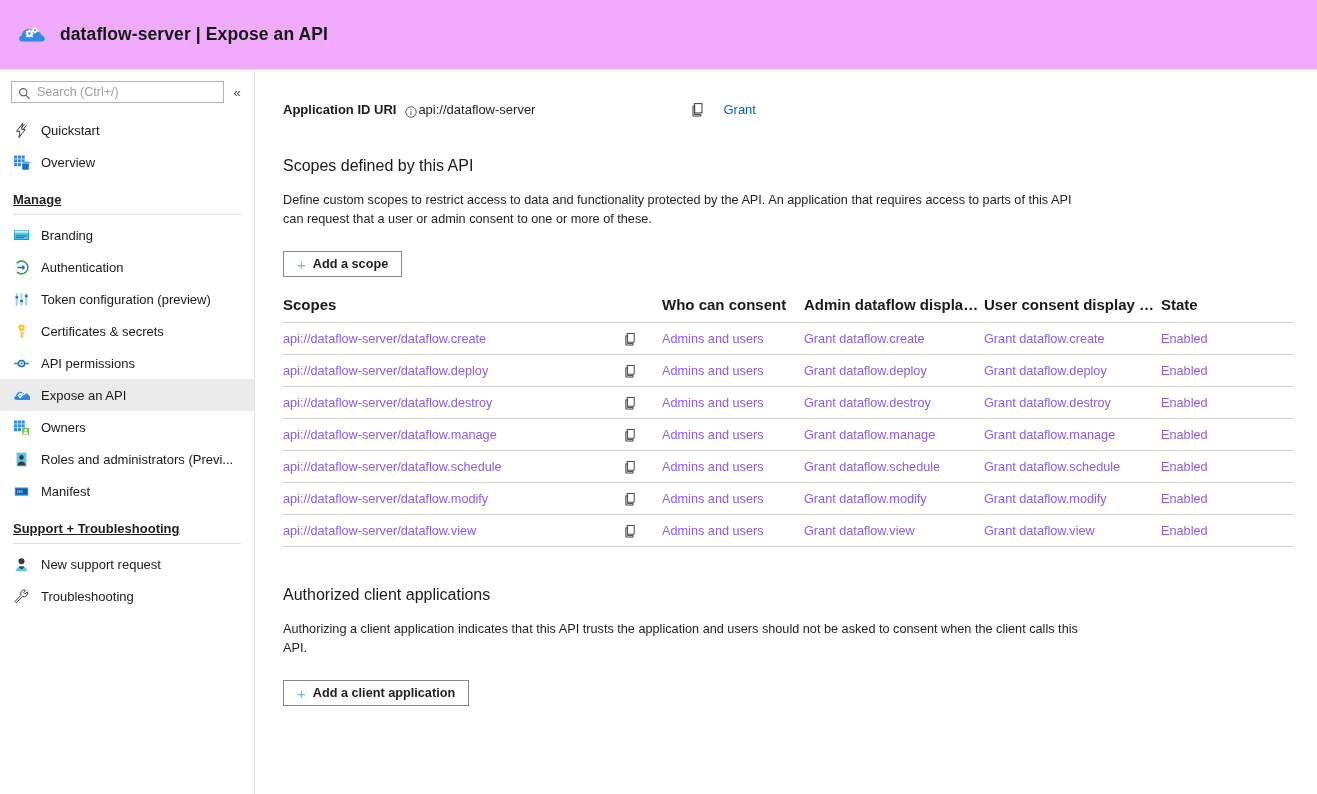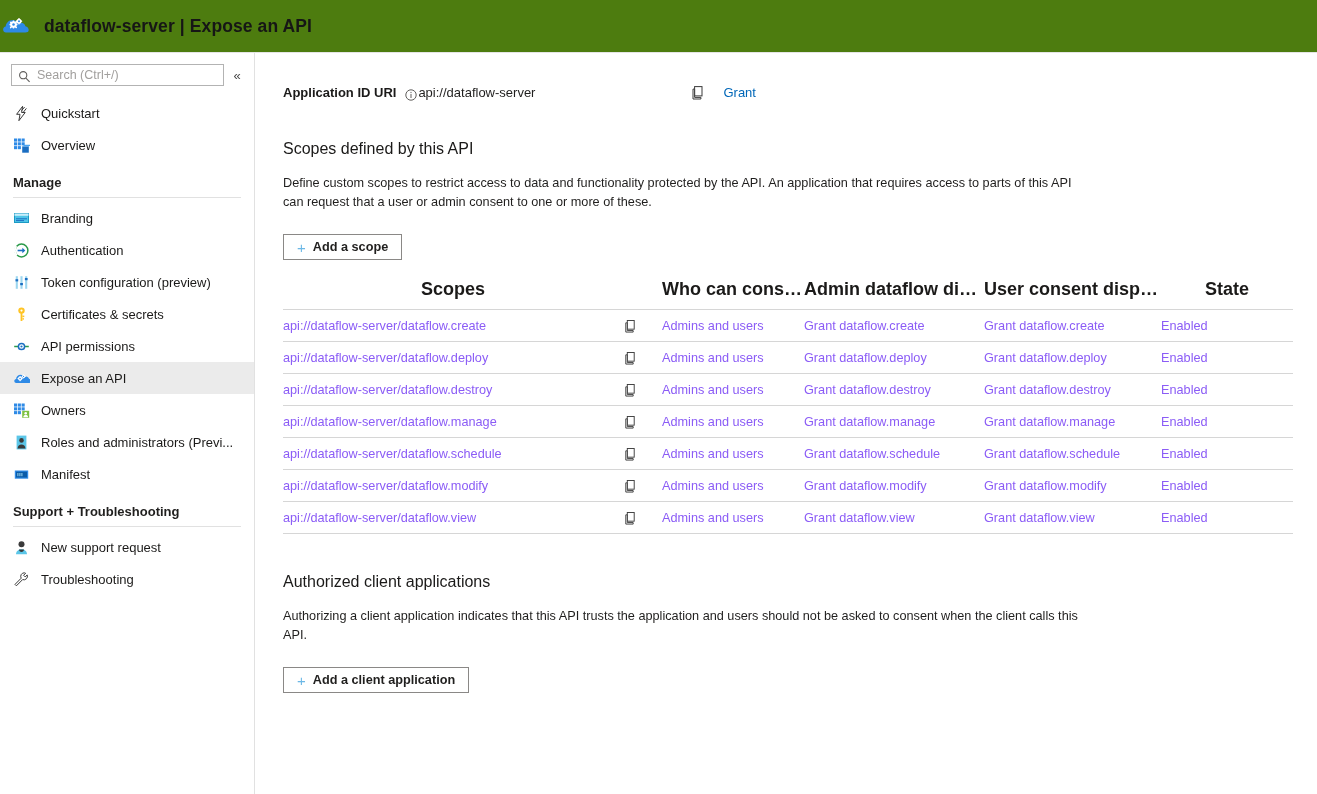--- a/index.html
+++ b/index.html
@@ -7,26 +7,26 @@
     margin: 0; padding: 0;
     width: 1317px; height: 794px;
     background: #ffffff;
     font-family: "Liberation Sans", sans-serif;
     color: #201f1e;
     overflow: hidden;
   }
 
   
   #app-header {
-    height: 53px;
+    height: 70px;
     display: flex;
     align-items: center;
-    padding-left: 2px;
+    padding-left: 18px;
     border-bottom: 1px solid #e5e5e5;
-    background: #4d7c0f;
+    background: #f0abfc;
   }
   #app-icon { width: 30px; height: 30px; flex: 0 0 30px; margin-right: 12px; }
   #header-title {
     font-size: 17.5px;
     font-weight: bold;
     color: #161616;
     letter-spacing: .1px;
     white-space: pre;
   }
 
@@ -80,20 +80,21 @@
   }
   .nav-item.selected { background: #ebebeb; }
   .nav-item .ic { width: 17px; height: 17px; flex: 0 0 17px; margin-right: 11px; }
   .nav-item .lbl { white-space: nowrap; overflow: hidden; text-overflow: ellipsis; }
 
   .nav-section {
     padding: 14px 13px 3px 13px;
     font-size: 13px;
     font-weight: bold;
     color: #201f1e;
+    text-decoration: underline;
   }
   .nav-rule {
     height: 1px; background: #e1e1e1;
     margin: 4px 13px 4px 13px;
   }
 
   
   #main {
     flex: 1 1 auto;
     padding: 0 0 0 28px;
@@ -146,22 +147,22 @@
     font-size: 12.7px;
     font-weight: bold;
     color: #201f1e;
     cursor: pointer;
   }
   .az-btn .plus { color: #6cb8e6; font-size: 15px; font-weight: normal; margin-right: 7px; line-height: 1; }
 
   
   table.az-table { border-collapse: collapse; table-layout: fixed; }
   table.az-table th {
-    text-align: center;
-    font-size: 18px;
+    text-align: left;
+    font-size: 15px;
     font-weight: bold;
     color: #1b1a19;
     padding: 0 0 9px 0;
     white-space: nowrap;
     overflow: hidden;
     text-overflow: ellipsis;
   }
   table.az-table td {
     font-size: 12.7px;
     color: #8b5cf6;

